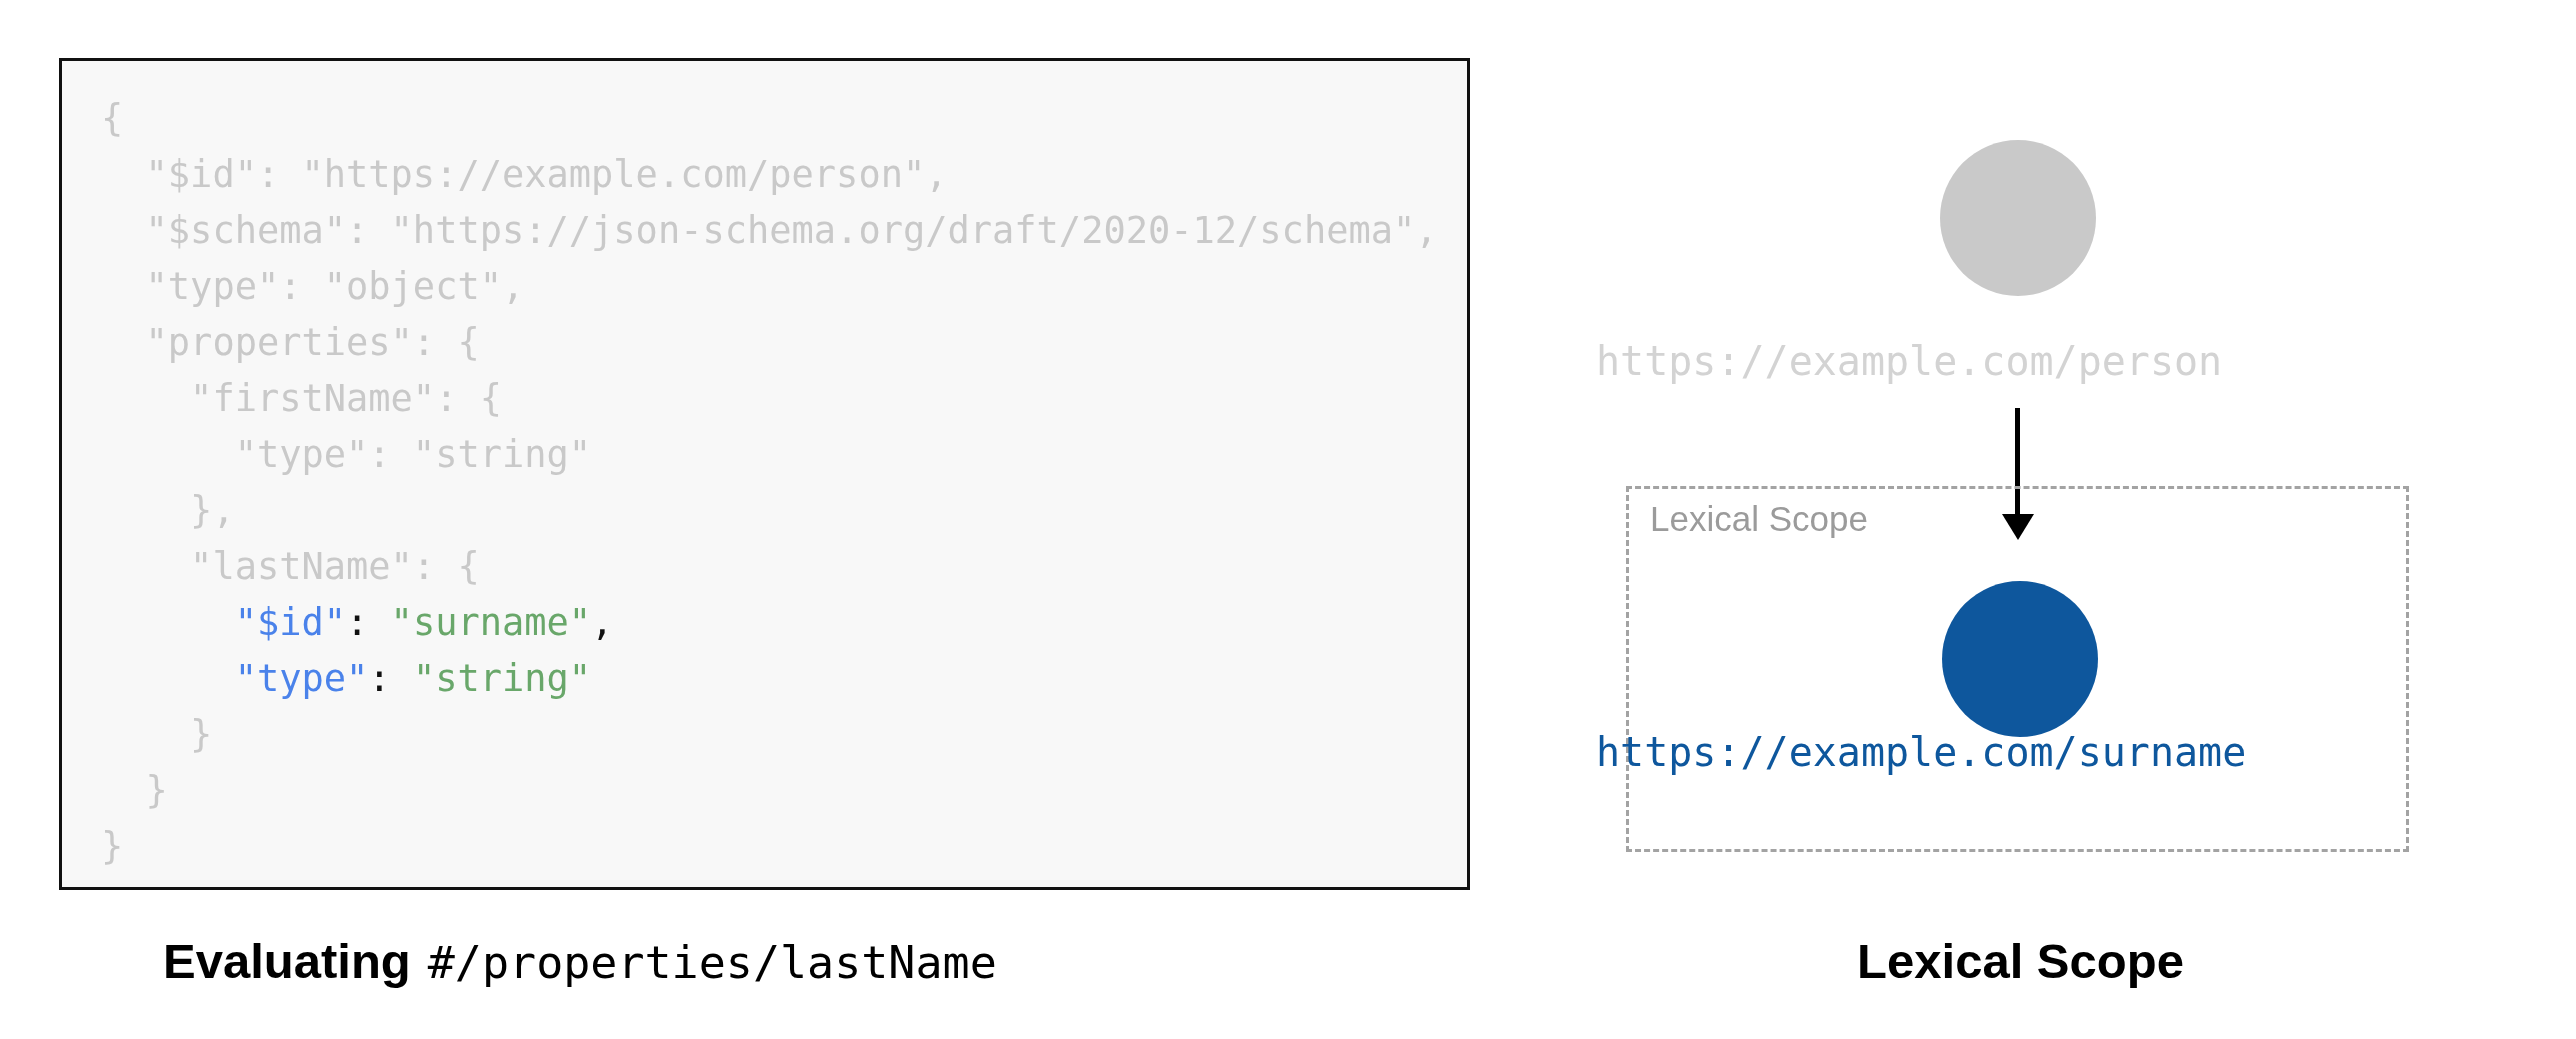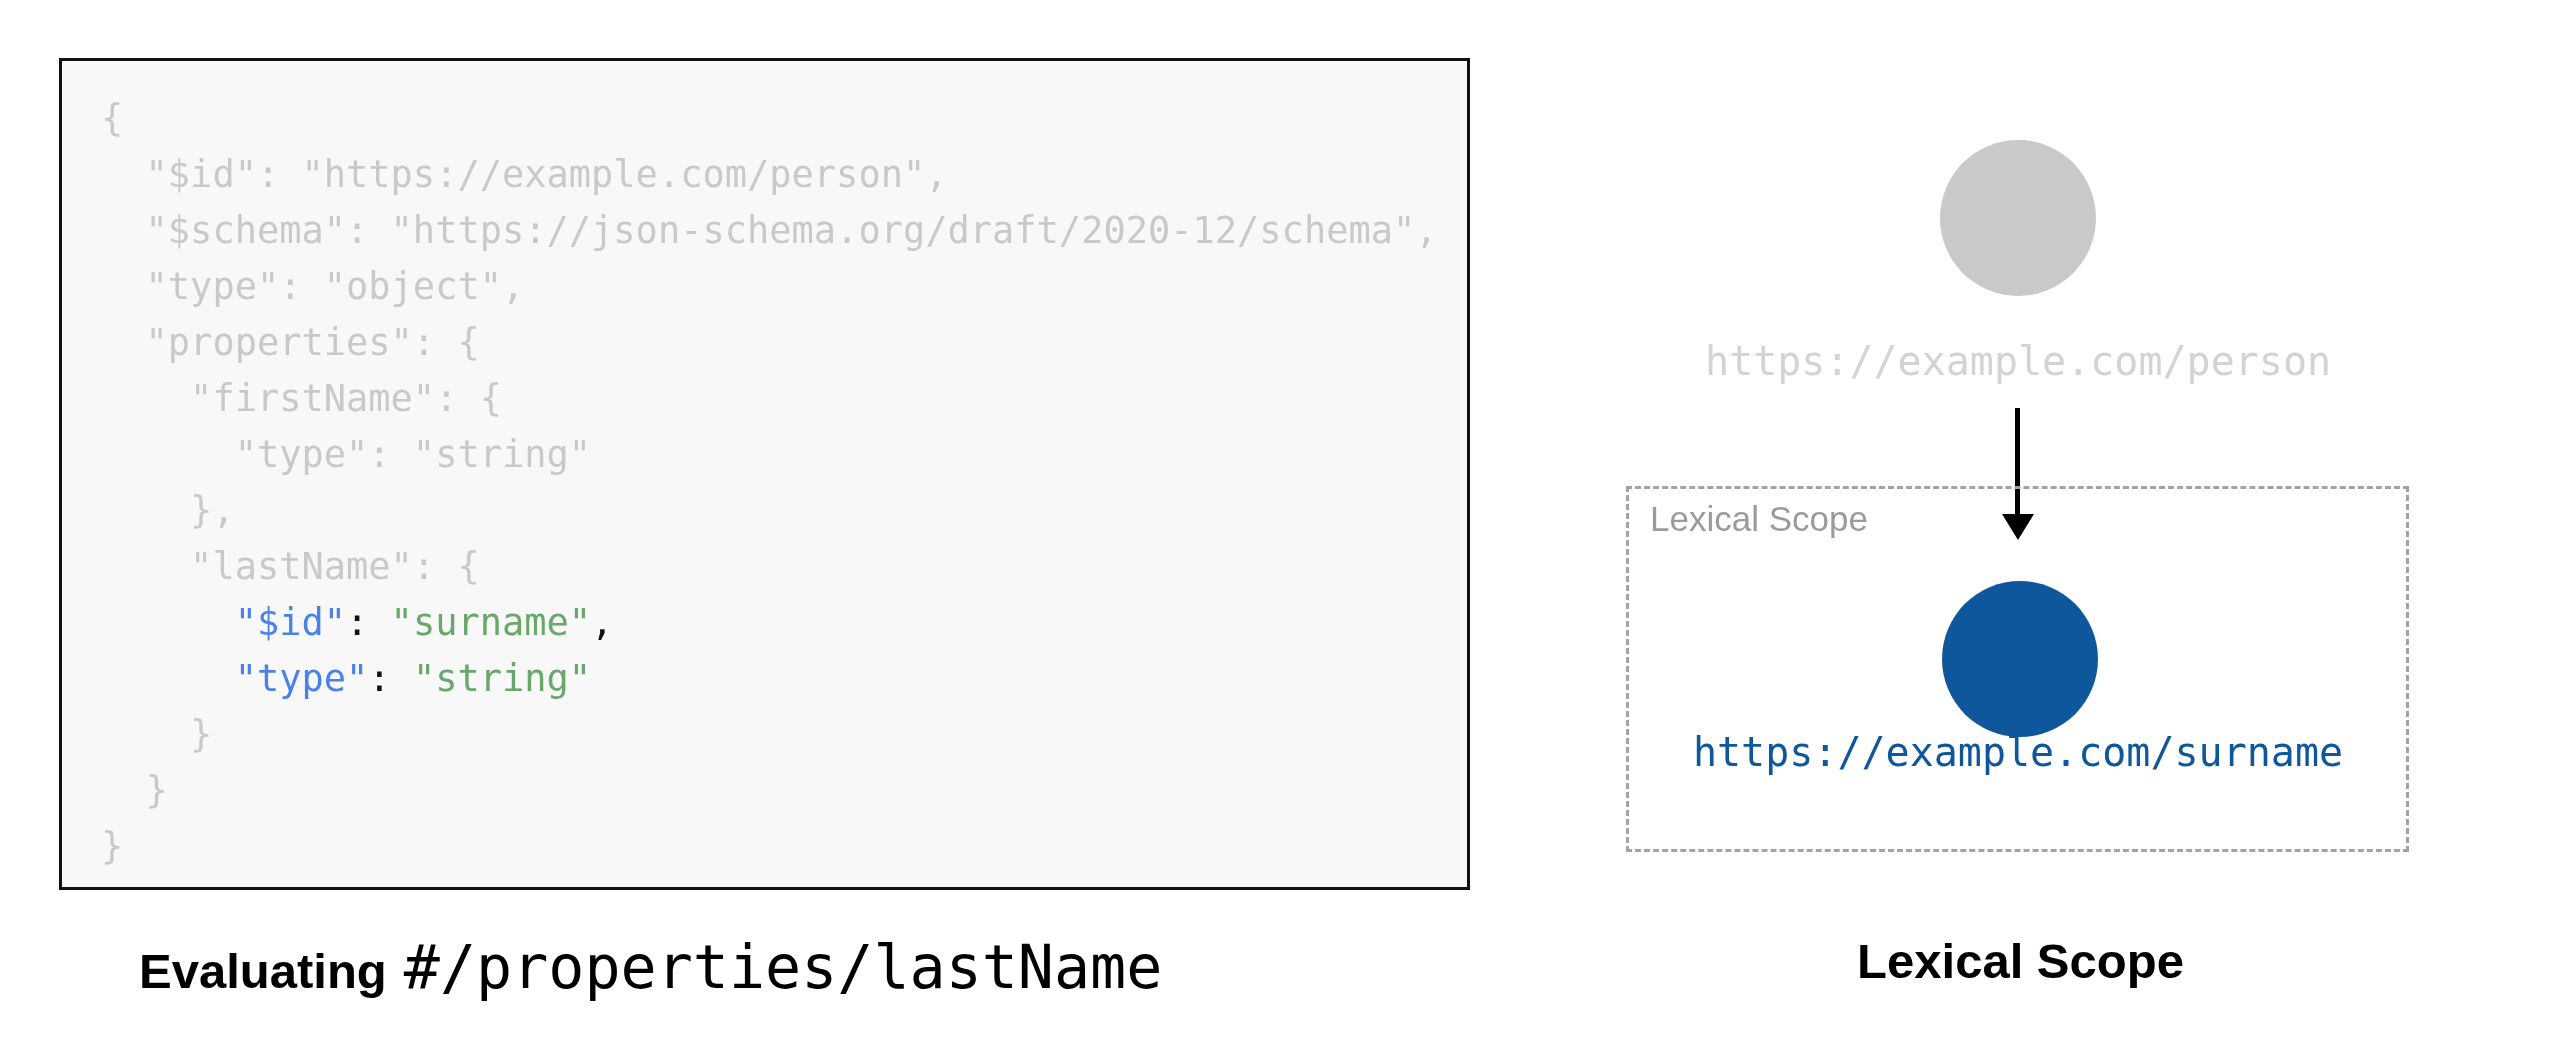--- a/index.html
+++ b/index.html
@@ -34,24 +34,25 @@
     position: absolute;
     left: 139px; top: 937px;
     display: flex; align-items: baseline; gap: 17px;
     white-space: nowrap;
   }
   .caption-bold {
     font-family: "Liberation Sans", sans-serif;
     font-weight: bold;
     font-size: 49px; line-height: 1;
     color: #000000;
+    margin-left: 24px;
   }
   .caption-mono {
     font-family: "DejaVu Sans Mono", monospace;
-    font-size: 60px; line-height: 1;
+    font-size: 45px; line-height: 1;
     color: #000000;
   }
   .caption-right {
     position: absolute;
     left: 1631px; top: 937px;
     width: 779px;
     text-align: center;
     font-family: "Liberation Sans", sans-serif;
     font-weight: bold;
     font-size: 49px; line-height: 1;
@@ -65,21 +66,21 @@
     left: 1940px; top: 140px; width: 156px; height: 156px;
     background: var(--muted-gray, #c9c9c9);
   }
   .child-circle {
     left: 1942px; top: 581px; width: 156px; height: 156px;
     background: var(--accent-blue, #0e579d);
   }
   .uri-text {
     position: absolute;
     left: 1596px; width: 844px;
-    text-align: center;
+    text-align: left;
     font-family: "DejaVu Sans Mono", monospace;
     font-size: 40px; line-height: 1;
     white-space: nowrap;
   }
   .parent-uri { top: 341px; color: var(--light-gray-text, #d3d3d3); }
   .child-uri  { top: 732px; color: var(--accent-blue, #0e579d); }
 
   .scope-box {
     position: absolute;
     left: 1626px; top: 486px;

